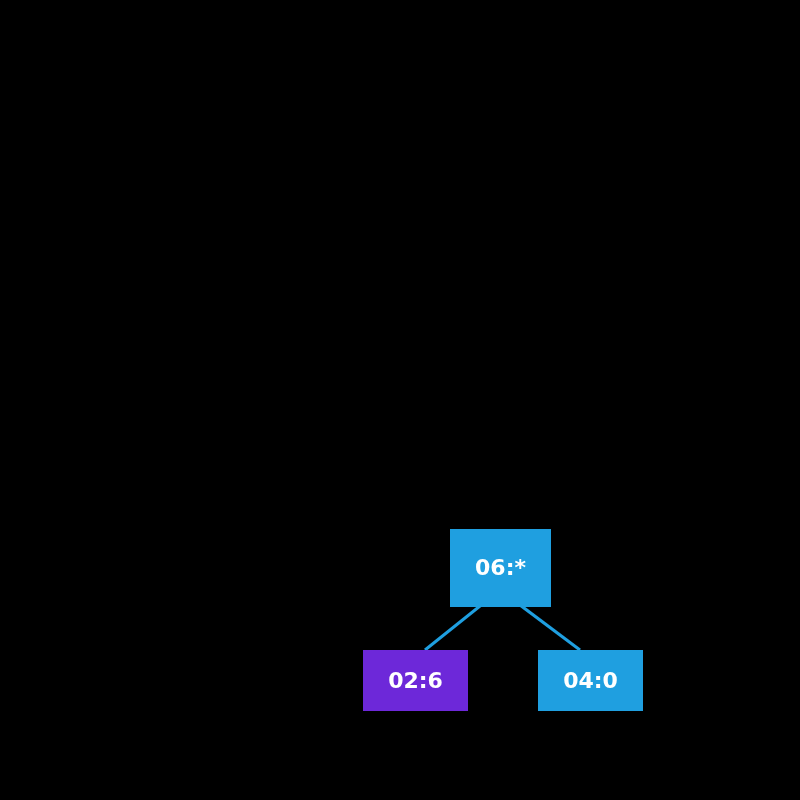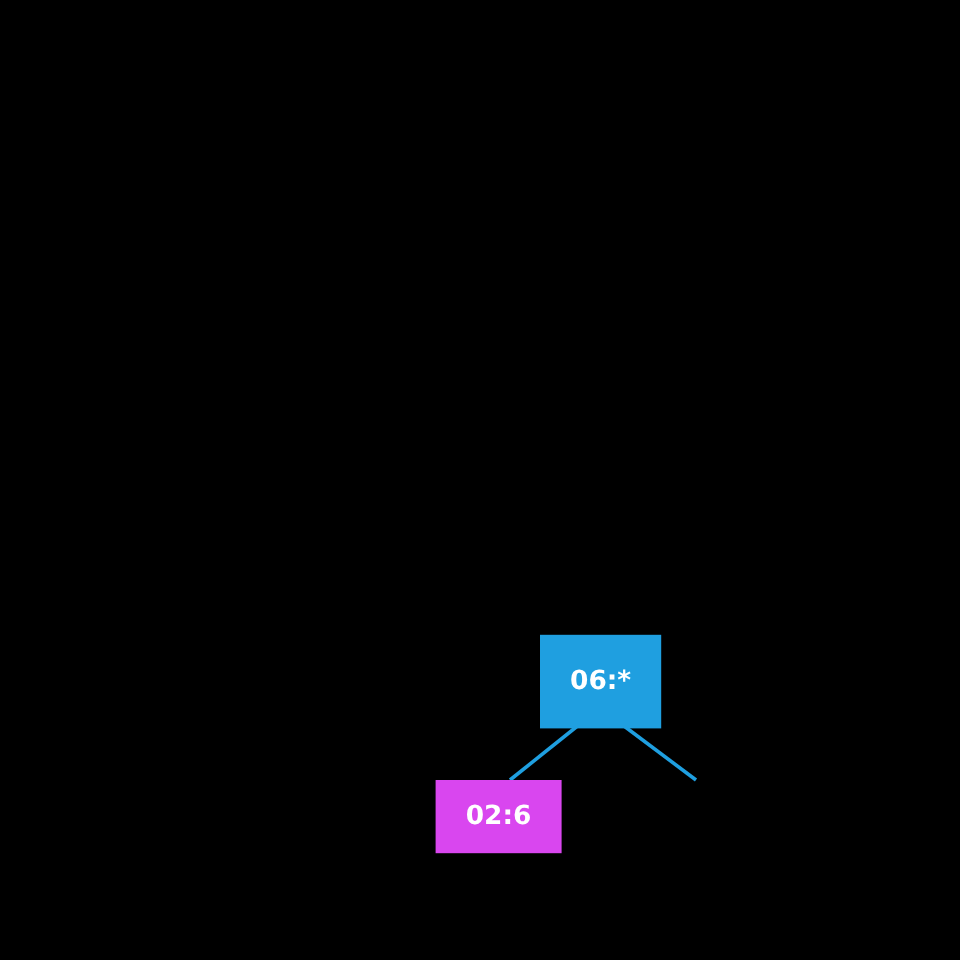--- a/index.html
+++ b/index.html
@@ -66,18 +66,21 @@
 
   <svg id="tree-svg" viewBox="0 0 800 800" xmlns="http://www.w3.org/2000/svg">
     <line x1="500" y1="590" x2="425" y2="650" stroke="#1f9fe0" stroke-width="3" stroke-linecap="butt"></line>
     <line x1="500" y1="590" x2="580" y2="650" stroke="#1f9fe0" stroke-width="3" stroke-linecap="butt"></line>
   </svg>
 
   <div id="node-root" class="node-box" style="left: 450px; top: 529px; width: 101px; height: 78px; background: rgb(31, 159, 224);">
     <span class="node-label" style="color: rgb(255, 255, 255);">06:*</span>
   </div>
 
-  <div id="node-left" class="node-box" style="left: 363px; top: 650px; width: 105px; height: 61px; background: #d946ef;">
+  <div id="node-left" class="node-box" style="left: 363px; top: 650px; width: 105px; height: 61px; background: #6d28d9;">
     <span class="node-label" style="color: rgb(255, 255, 255);">02:6</span>
   </div>
 
+  <div id="node-right" class="node-box" style="left: 538px; top: 650px; width: 105px; height: 61px; background: rgb(31, 159, 224);">
+    <span class="node-label" style="color: rgb(255, 255, 255);">04:0</span>
+  </div>
 
 </div>
 
 </body></html>

